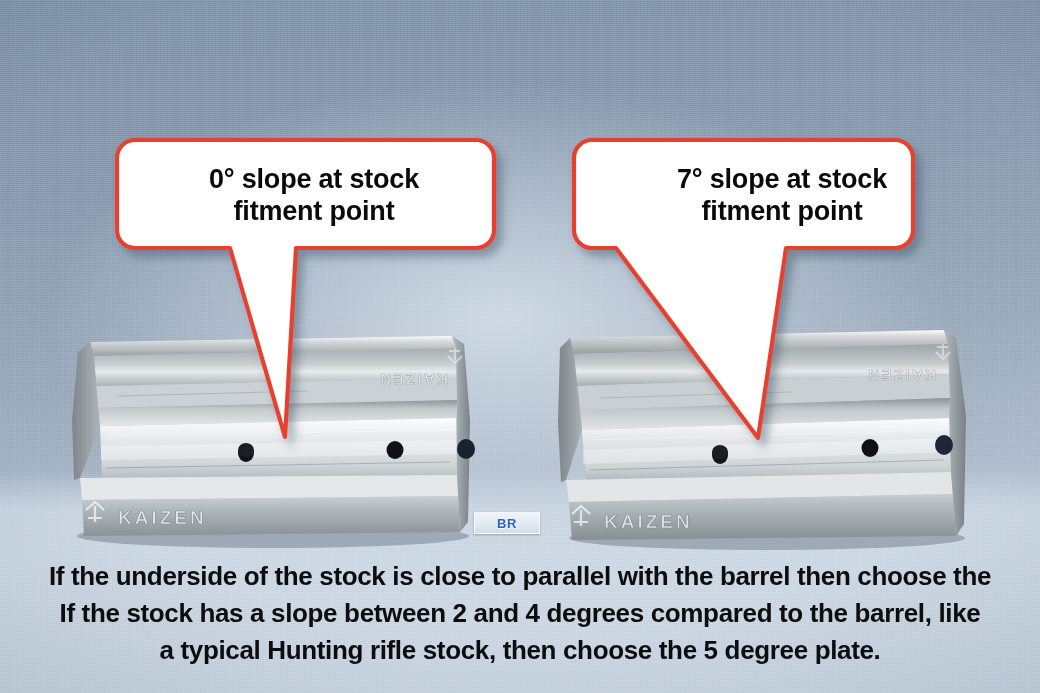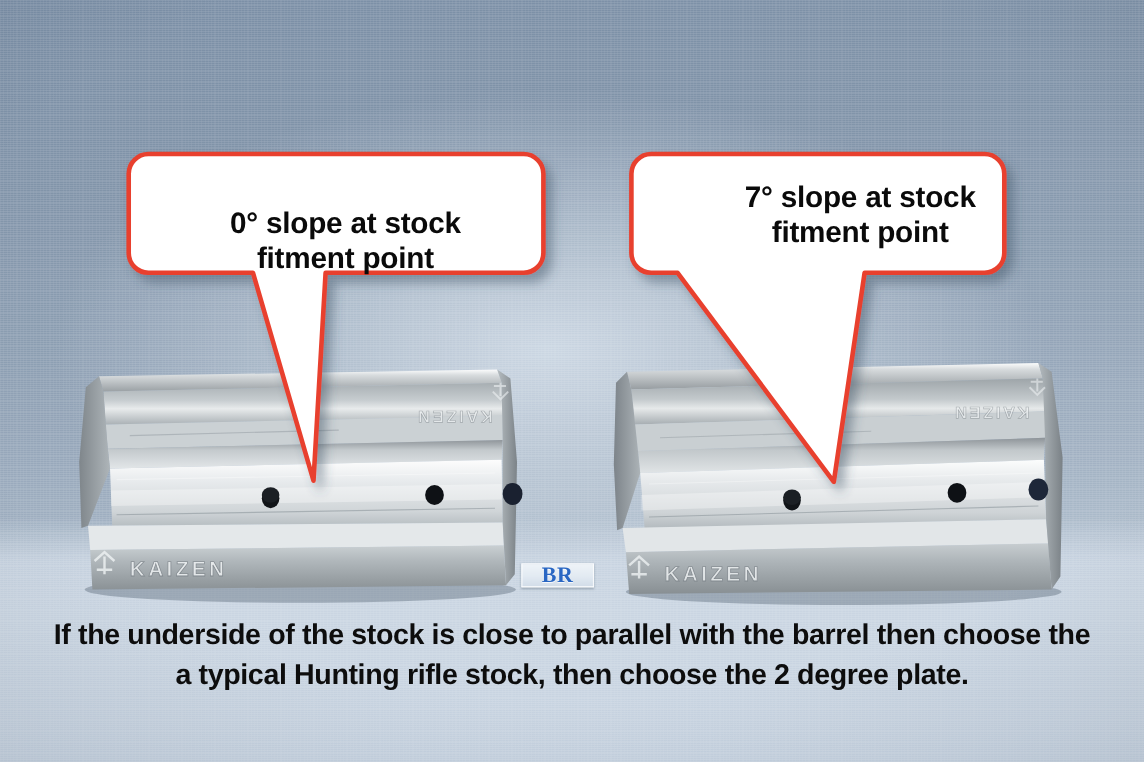--- a/index.html
+++ b/index.html
@@ -52,23 +52,23 @@
   .br-sticker {
     position:absolute; left:474px; top:512px;
     width:66px; height:22px;
     background:linear-gradient(180deg,#eef3f8 0%,#e2eaf2 55%,#d2dde8 100%);
     border:1px solid rgba(255,255,255,.75);
     box-shadow:0 1px 2px rgba(40,60,80,.35);
     display:flex; align-items:center; justify-content:center;
     overflow:hidden;
   }
   .br-sticker span {
-    font-family:Liberation Serif, serif;
+    font-family:Liberation Sans, sans-serif;
     font-weight:bold;
-    font-size:20px;
+    font-size:13px;
     letter-spacing:.5px;
     color:#1f5fc0;
     text-shadow:0 1px 0 rgba(255,255,255,.8);
     opacity:.95;
   }
 
   
   .callout { position:absolute; }
   .callout-shape { position:absolute; inset:0; }
   .callout-shape svg { display:block; overflow:visible; }
@@ -79,21 +79,21 @@
     font-weight:bold;
     font-size:27px;
     line-height:1.18;
     letter-spacing:-0.2px;
     white-space:pre-line;
   }
 
   #callout-left  { left:104px;  top:128px; width:420px; height:330px; }
   #callout-right { left:556px;  top:128px; width:420px; height:330px; }
 
-  #callout-left  .callout-text { left:24px;  top:36px; width:372px;margin-top:24px; }
+  #callout-left  .callout-text { left:24px;  top:36px; width:372px; }
   #callout-right .callout-text { left:40px;  top:36px; width:372px; }
 
   
   #caption {
     position:absolute;
     left:0; right:0; top:558px;
     text-align:center;
     color:#0d0d0d;
     font-weight:bold;
     font-size:26px;
@@ -320,16 +320,17 @@
                  V30 a18,18 0 0 1 18,-18 Z" fill="#ffffff" stroke="#e8412f" stroke-width="4.2" stroke-linejoin="round"></path>
 
       </svg>
     </div>
     <div class="callout-text">7° slope at stock
 fitment point</div>
   </div>
 
   <div id="caption">
     <span class="cap-line">If the underside of the stock is close to parallel with the barrel then choose the</span>
-    <span class="cap-line">a typical Hunting rifle stock, then choose the 2 degree plate.</span>
+    <span class="cap-line">If the stock has a slope between 2 and 4 degrees compared to the barrel, like</span>
+    <span class="cap-line">a typical Hunting rifle stock, then choose the 5 degree plate.</span>
   </div>
 
 </div>
 
 </body></html>

